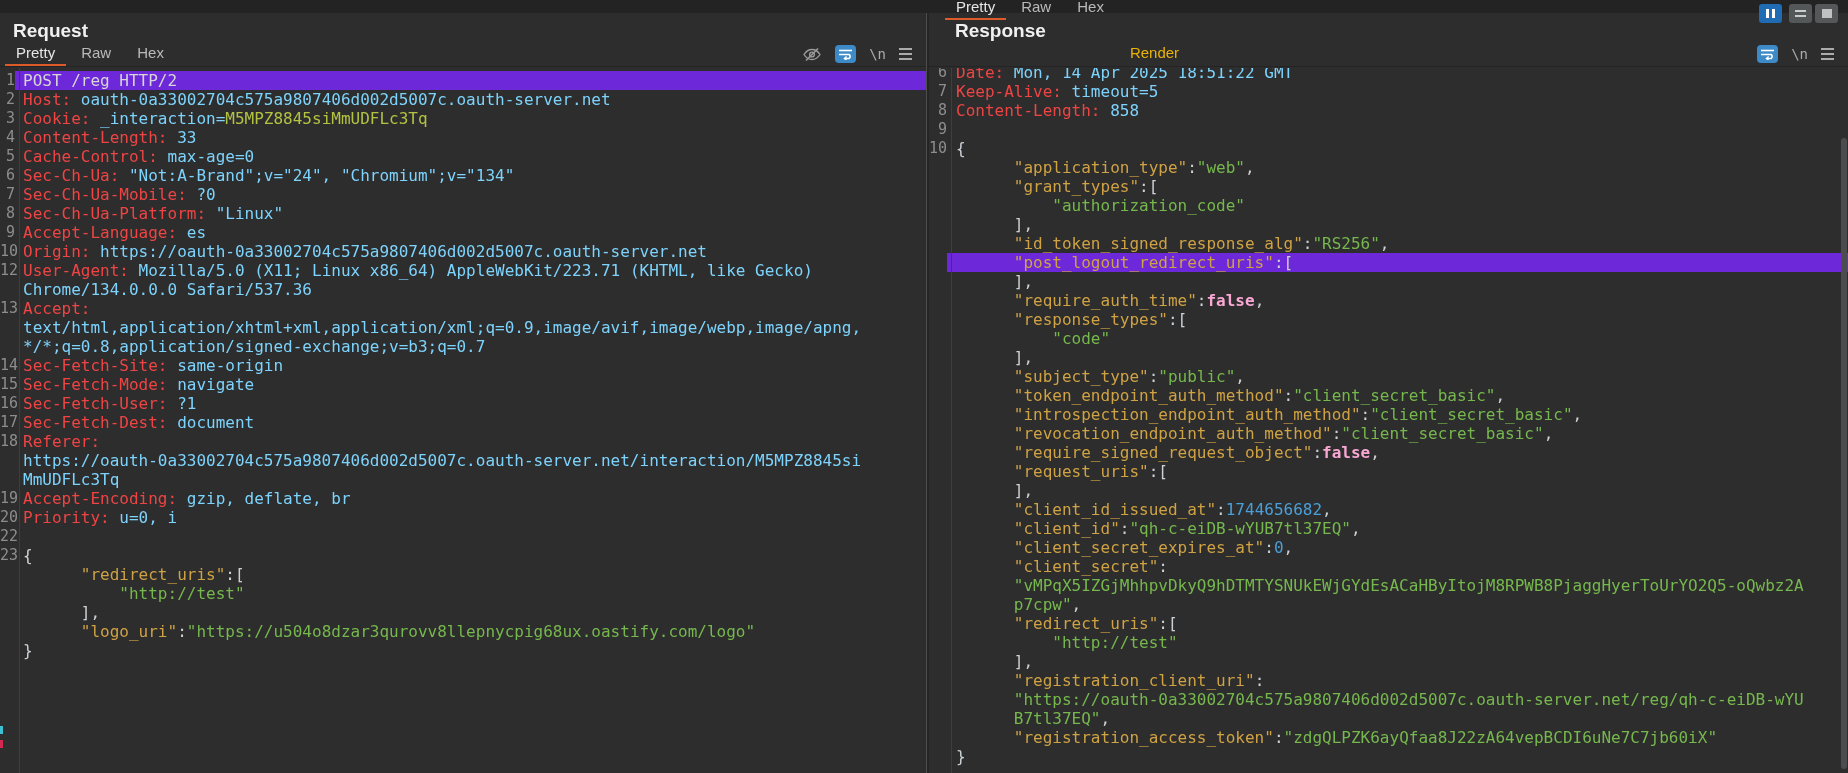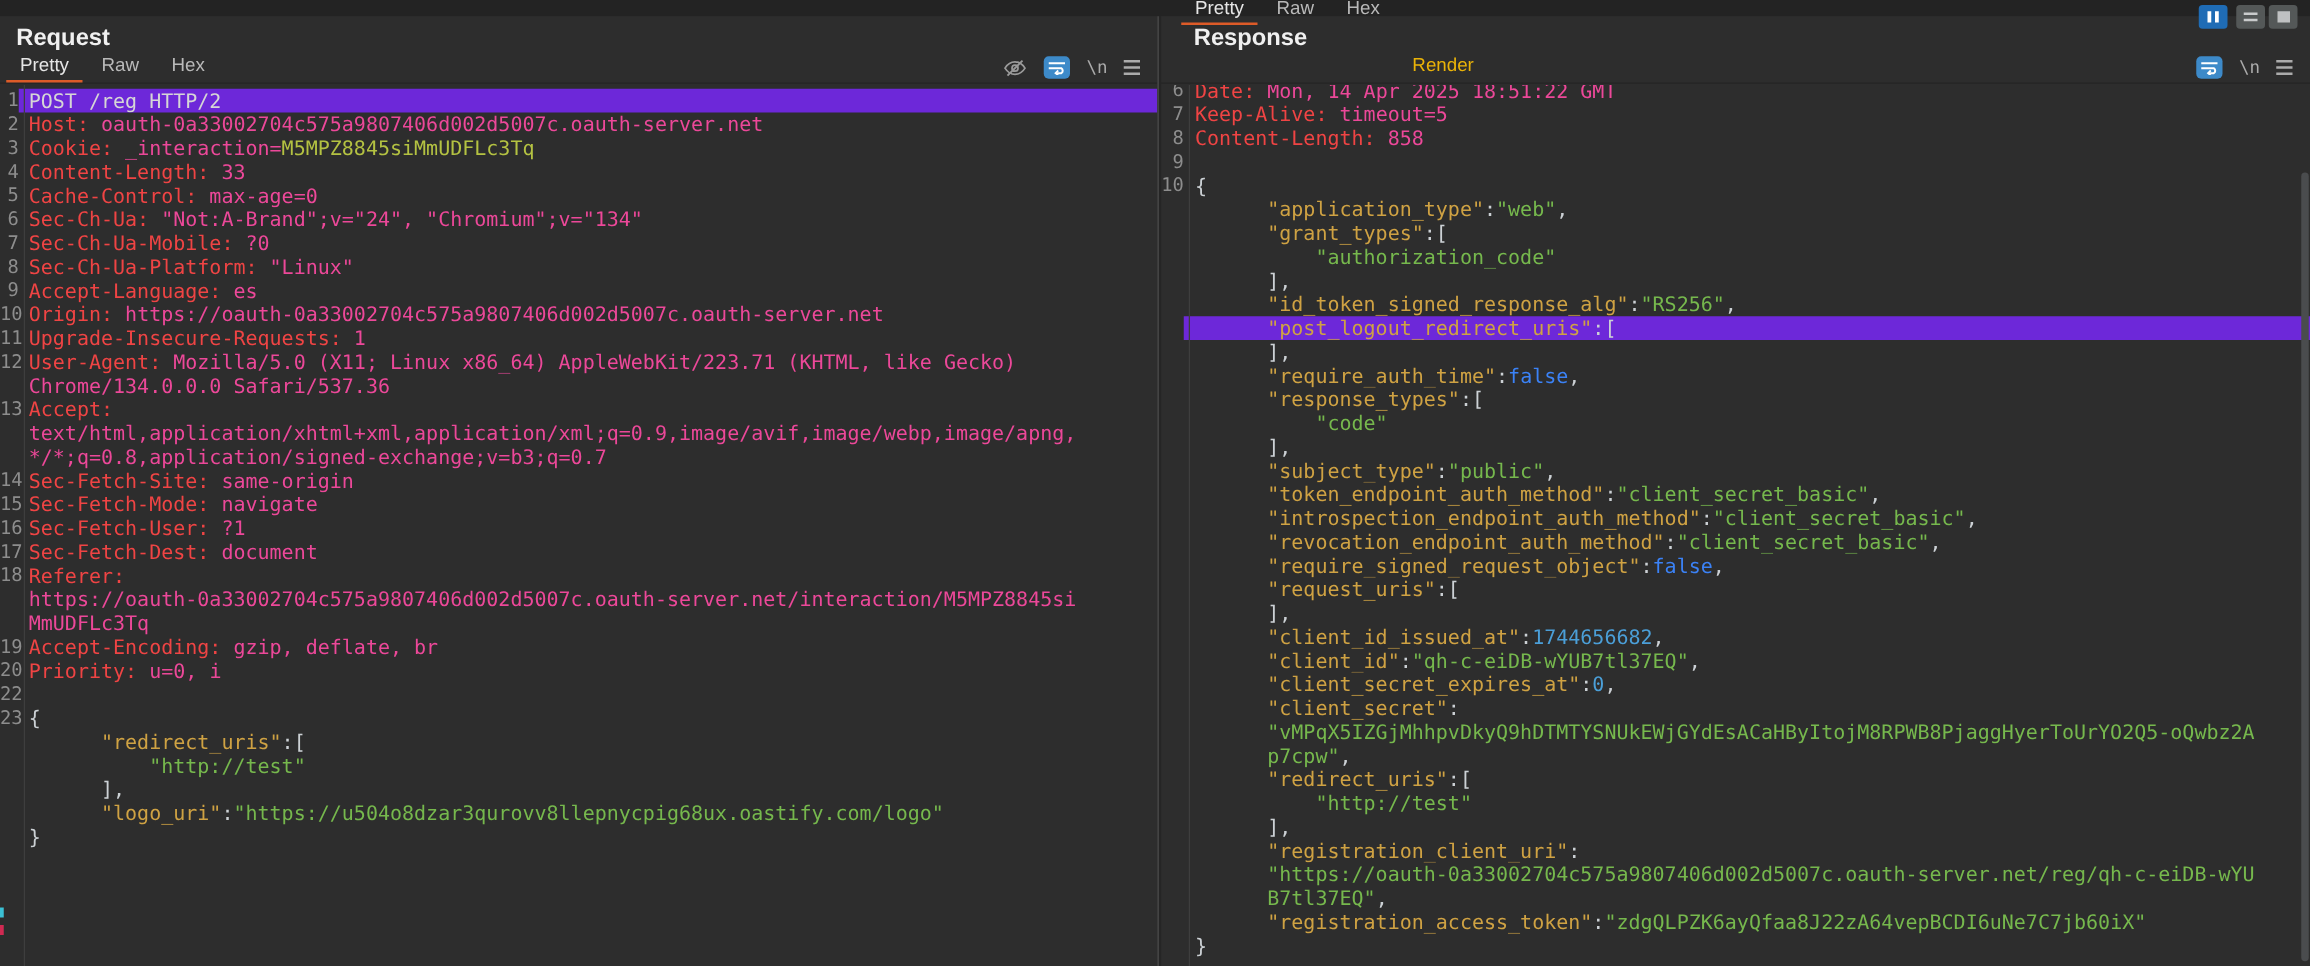--- a/index.html
+++ b/index.html
@@ -50,26 +50,26 @@
   .ln { flex:none; text-align:right; color:#8d8d8d; font-size:15px; }
   .panel-request .ln { width:15px; }
   .panel-response .ln { width:18px; }
   .txt { flex:1; overflow:hidden; }
   .panel-request .txt { padding-left:8px; }
   .panel-response .txt { padding-left:9px; }
   .row.hl .txt { background:#6d28d9; }
 
   .tk-plain { color:#d6d6d6; }
   .tk-name  { color:#ef4444; }
-  .tk-val   { color:#ec4899; }
+  .tk-val   { color:#7dd3fc; }
   .tk-hi    { color:#b4c242; }
   .tk-key   { color:#cfa243; }
   .tk-str   { color:#76b84d; }
   .tk-num   { color:#4b9fd8; }
-  .tk-bool  { color:#3b82f6; }
+  .tk-bool  { color:#f9a8d4;font-weight:bold; }
   .tk-pun   { color:#ccd1d5; }
 
   .scrollbar { position:absolute; top:55px; right:0; bottom:0; width:8px; }
   .scroll-thumb { position:absolute; top:70px; bottom:4px; left:1px; width:6px; background:#4a4c4e; border-radius:3px; cursor:pointer; }
 
   .edge-mark { position:absolute; left:0; width:3px; }
   .edge-mark.cyan { top:726px; height:8px; background:#3bc0d4; }
   .edge-mark.red  { top:740px; height:8px; background:#d02a52; }
 </style>
 </head>
@@ -132,21 +132,20 @@
         <div class="row hl"><span class="ln">1</span><span class="txt"><span class="tk-plain">POST /reg HTTP/2</span></span></div>
         <div class="row"><span class="ln">2</span><span class="txt"><span class="tk-name">Host:</span><span class="tk-val"> oauth-0a33002704c575a9807406d002d5007c.oauth-server.net</span></span></div>
         <div class="row"><span class="ln">3</span><span class="txt"><span class="tk-name">Cookie:</span><span class="tk-val"> _interaction=</span><span class="tk-hi">M5MPZ8845siMmUDFLc3Tq</span></span></div>
         <div class="row"><span class="ln">4</span><span class="txt"><span class="tk-name">Content-Length:</span><span class="tk-val"> 33</span></span></div>
         <div class="row"><span class="ln">5</span><span class="txt"><span class="tk-name">Cache-Control:</span><span class="tk-val"> max-age=0</span></span></div>
         <div class="row"><span class="ln">6</span><span class="txt"><span class="tk-name">Sec-Ch-Ua:</span><span class="tk-val"> "Not:A-Brand";v="24", "Chromium";v="134"</span></span></div>
         <div class="row"><span class="ln">7</span><span class="txt"><span class="tk-name">Sec-Ch-Ua-Mobile:</span><span class="tk-val"> ?0</span></span></div>
         <div class="row"><span class="ln">8</span><span class="txt"><span class="tk-name">Sec-Ch-Ua-Platform:</span><span class="tk-val"> "Linux"</span></span></div>
         <div class="row"><span class="ln">9</span><span class="txt"><span class="tk-name">Accept-Language:</span><span class="tk-val"> es</span></span></div>
         <div class="row"><span class="ln">10</span><span class="txt"><span class="tk-name">Origin:</span><span class="tk-val"> https://oauth-0a33002704c575a9807406d002d5007c.oauth-server.net</span></span></div>
-        <div class="row"><span class="ln">11</span><span class="txt"><span class="tk-name">Upgrade-Insecure-Requests:</span><span class="tk-val"> 1</span></span></div>
         <div class="row"><span class="ln">12</span><span class="txt"><span class="tk-name">User-Agent:</span><span class="tk-val"> Mozilla/5.0 (X11; Linux x86_64) AppleWebKit/223.71 (KHTML, like Gecko)</span></span></div>
         <div class="row"><span class="ln"></span><span class="txt"><span class="tk-val">Chrome/134.0.0.0 Safari/537.36</span></span></div>
         <div class="row"><span class="ln">13</span><span class="txt"><span class="tk-name">Accept:</span></span></div>
         <div class="row"><span class="ln"></span><span class="txt"><span class="tk-val">text/html,application/xhtml+xml,application/xml;q=0.9,image/avif,image/webp,image/apng,</span></span></div>
         <div class="row"><span class="ln"></span><span class="txt"><span class="tk-val">*/*;q=0.8,application/signed-exchange;v=b3;q=0.7</span></span></div>
         <div class="row"><span class="ln">14</span><span class="txt"><span class="tk-name">Sec-Fetch-Site:</span><span class="tk-val"> same-origin</span></span></div>
         <div class="row"><span class="ln">15</span><span class="txt"><span class="tk-name">Sec-Fetch-Mode:</span><span class="tk-val"> navigate</span></span></div>
         <div class="row"><span class="ln">16</span><span class="txt"><span class="tk-name">Sec-Fetch-User:</span><span class="tk-val"> ?1</span></span></div>
         <div class="row"><span class="ln">17</span><span class="txt"><span class="tk-name">Sec-Fetch-Dest:</span><span class="tk-val"> document</span></span></div>
         <div class="row"><span class="ln">18</span><span class="txt"><span class="tk-name">Referer:</span></span></div>

